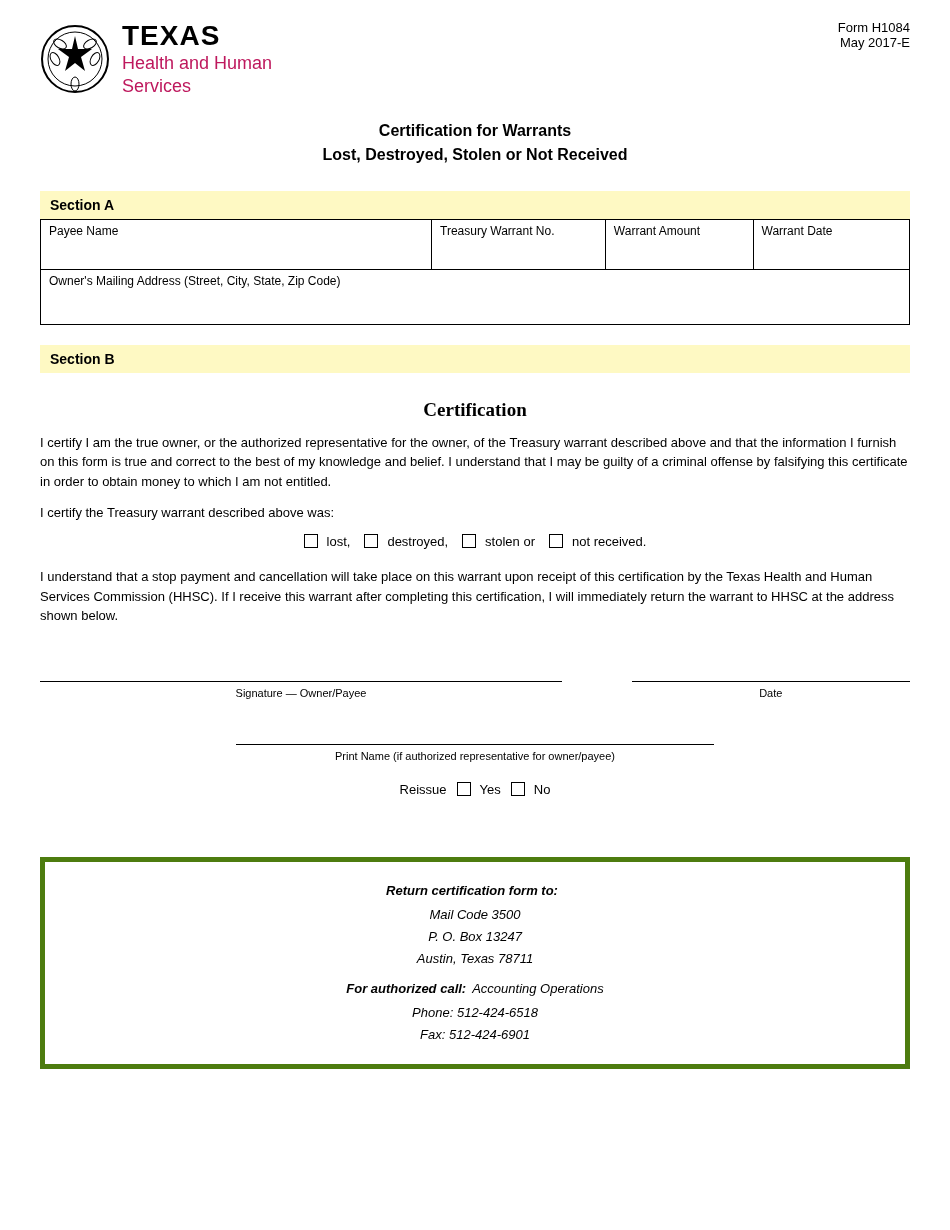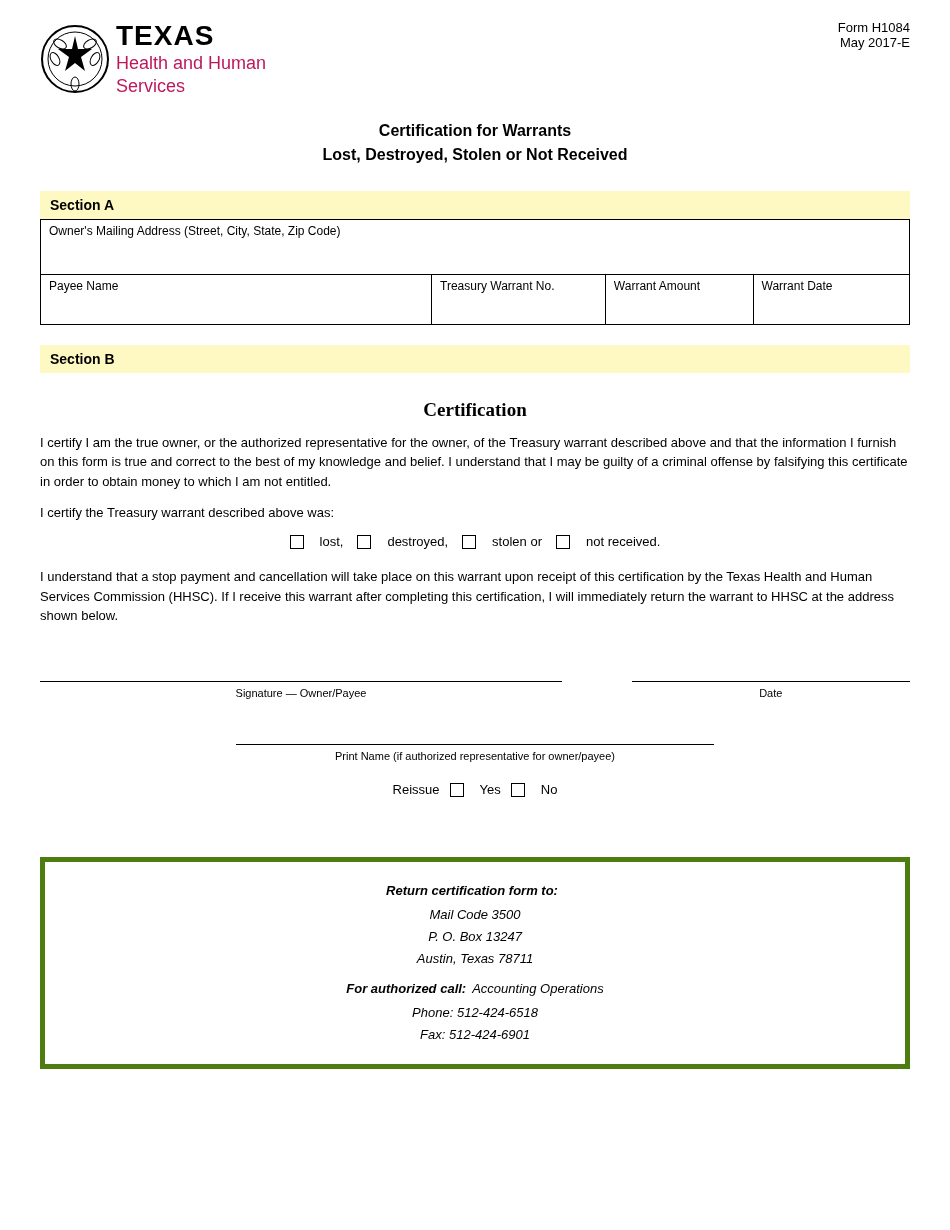--- a/index.html
+++ b/index.html
@@ -16,21 +16,21 @@
     
     .header {
       display: flex;
       justify-content: space-between;
       align-items: flex-start;
       margin-bottom: 20px;
     }
     .logo-area {
       display: flex;
       align-items: center;
-      gap: 6px;
+      gap: 12px;
     }
     .logo-svg {
       width: 70px;
       height: 70px;
     }
     .logo-text {
       display: flex;
       flex-direction: column;
     }
     .logo-texas {
@@ -122,22 +122,22 @@
     .checkbox-row {
       display: flex;
       align-items: center;
       justify-content: center;
       gap: 14px;
       margin: 14px 0 18px 0;
       font-size: 13px;
     }
     .checkbox-item {
       display: flex;
-      align-items: flex-end;
-      gap: 16px;
+      align-items: flex-start;
+      gap: 9px;
     }
     .checkbox-box {
       width: 14px;
       height: 14px;
       border: 1px solid #000;
       display: inline-block;
       flex-shrink: 0;
     }
 
     
@@ -255,36 +255,36 @@
     <span>Certification for Warrants</span><br>
     <span>Lost, Destroyed, Stolen or Not Received</span>
   </h1>
 </div>
 
 <div class="section-header">Section A</div>
 
 <table class="section-a-table">
   <tbody>
       <tr>
+    <td class="col-payee">
+      <span class="label">Payee Name</span>
+    </td>
+    <td class="col-warrant-no">
+      <span class="label">Treasury Warrant No.</span>
+    </td>
+    <td class="col-amount">
+      <span class="label">Warrant Amount</span>
+    </td>
+    <td class="col-date">
+      <span class="label">Warrant Date</span>
+    </td>
+  </tr>
+  <tr>
     <td colspan="4" class="full-width">
       <span class="label">Owner's Mailing Address (Street, City, State, Zip Code)</span>
-    </td>
-  </tr>
-  <tr>
-    <td class="col-payee">
-      <span class="label">Payee Name</span>
-    </td>
-    <td class="col-warrant-no">
-      <span class="label">Treasury Warrant No.</span>
-    </td>
-    <td class="col-amount">
-      <span class="label">Warrant Amount</span>
-    </td>
-    <td class="col-date">
-      <span class="label">Warrant Date</span>
     </td>
   </tr>
 </tbody>
   </table>
 
 <div class="section-header">Section B</div>
 
 <div class="section-b-content">
 
   <div class="certification-title">Certification</div>

